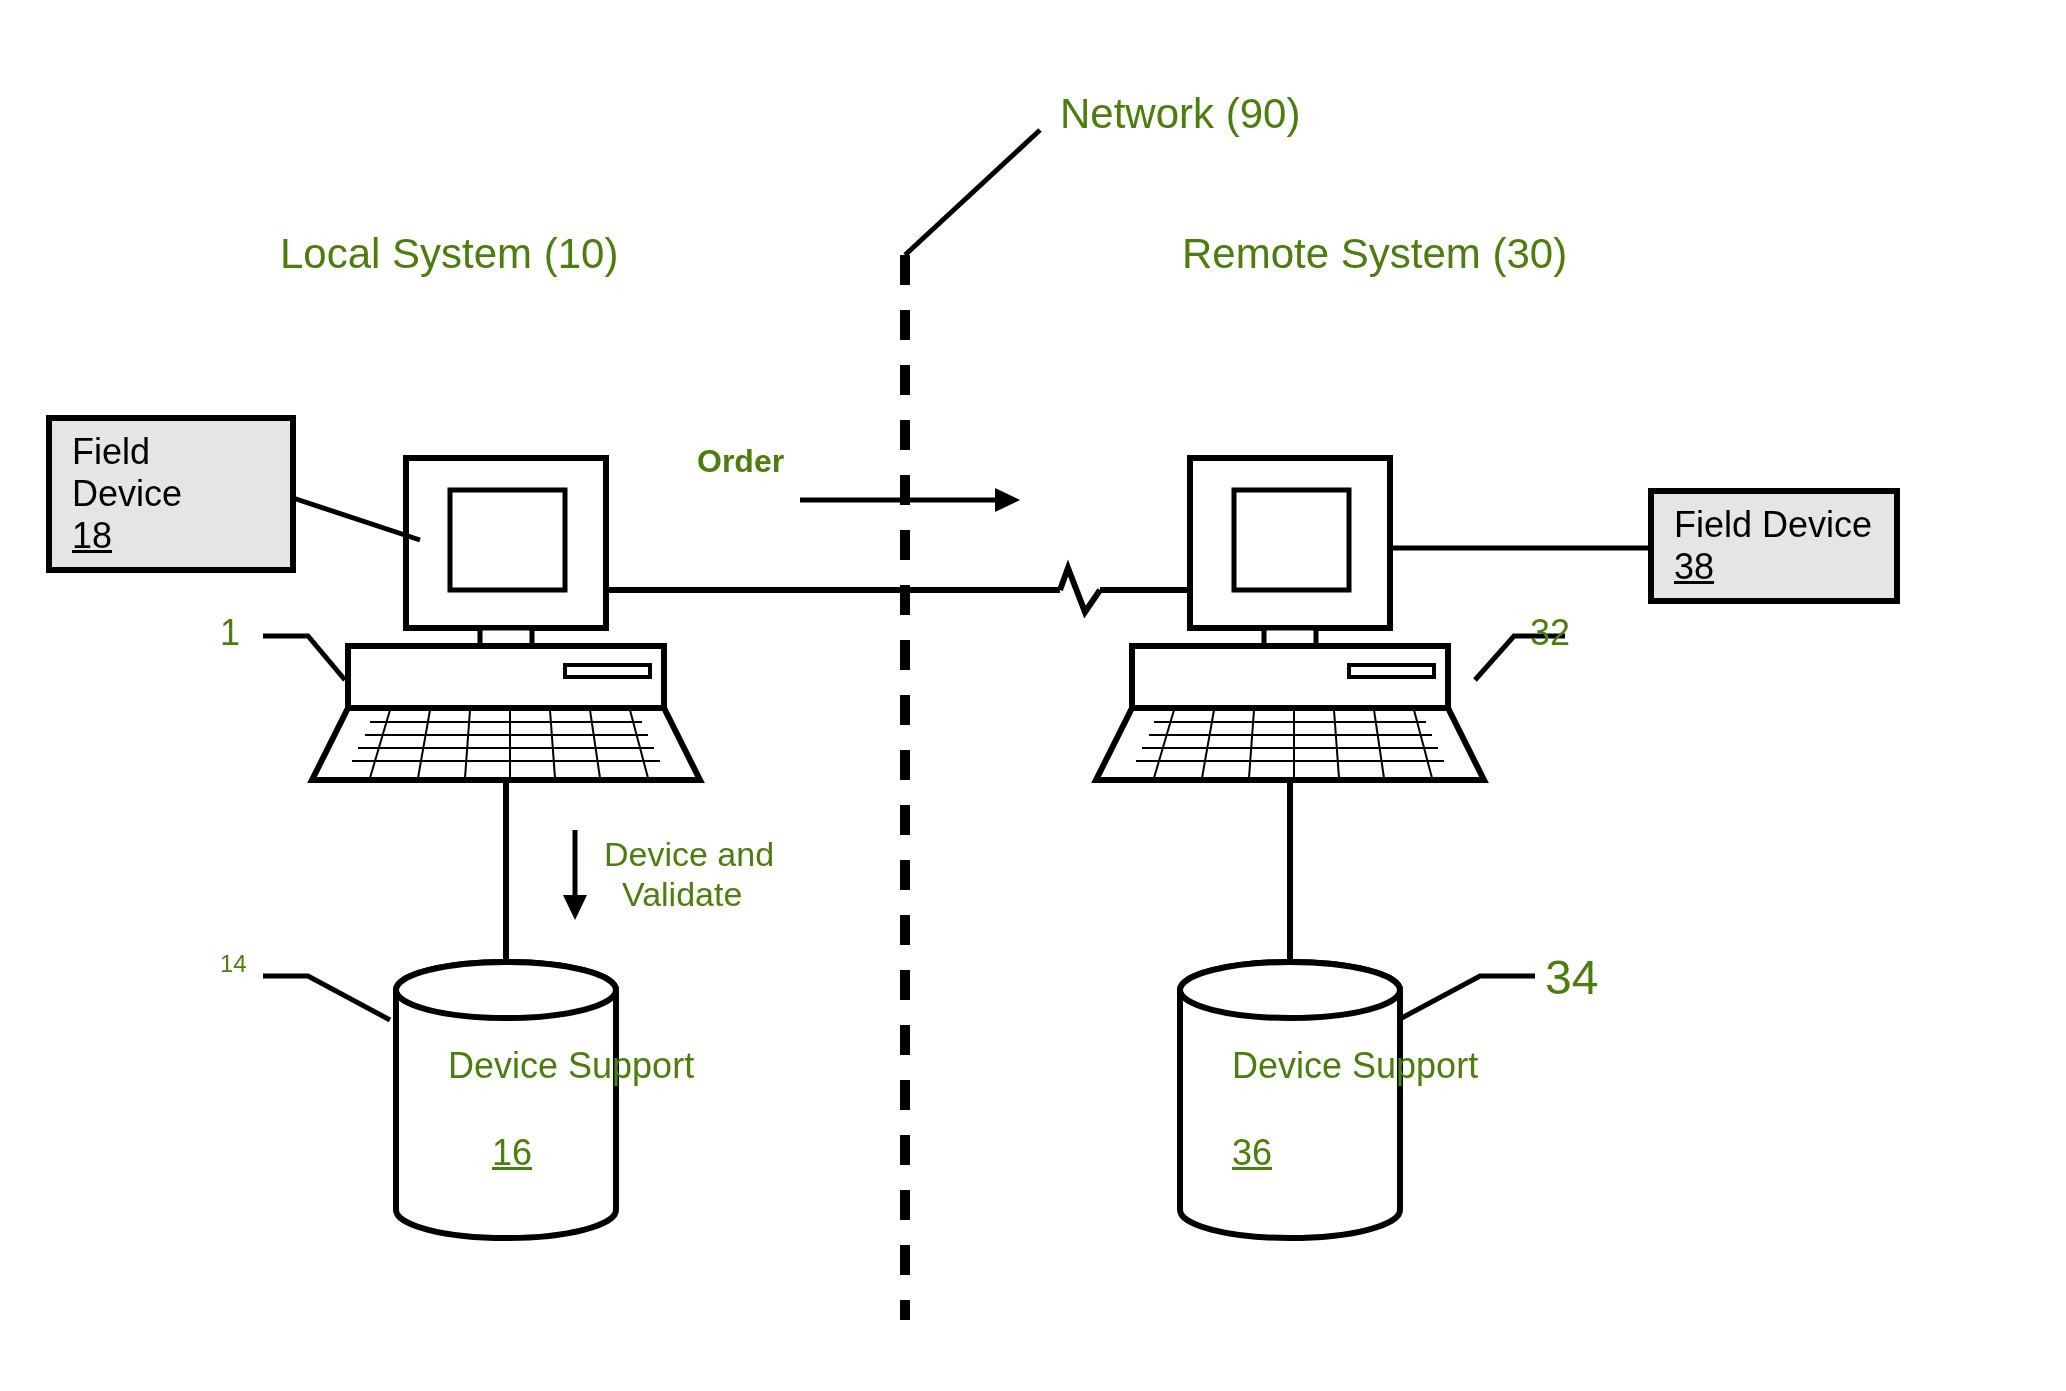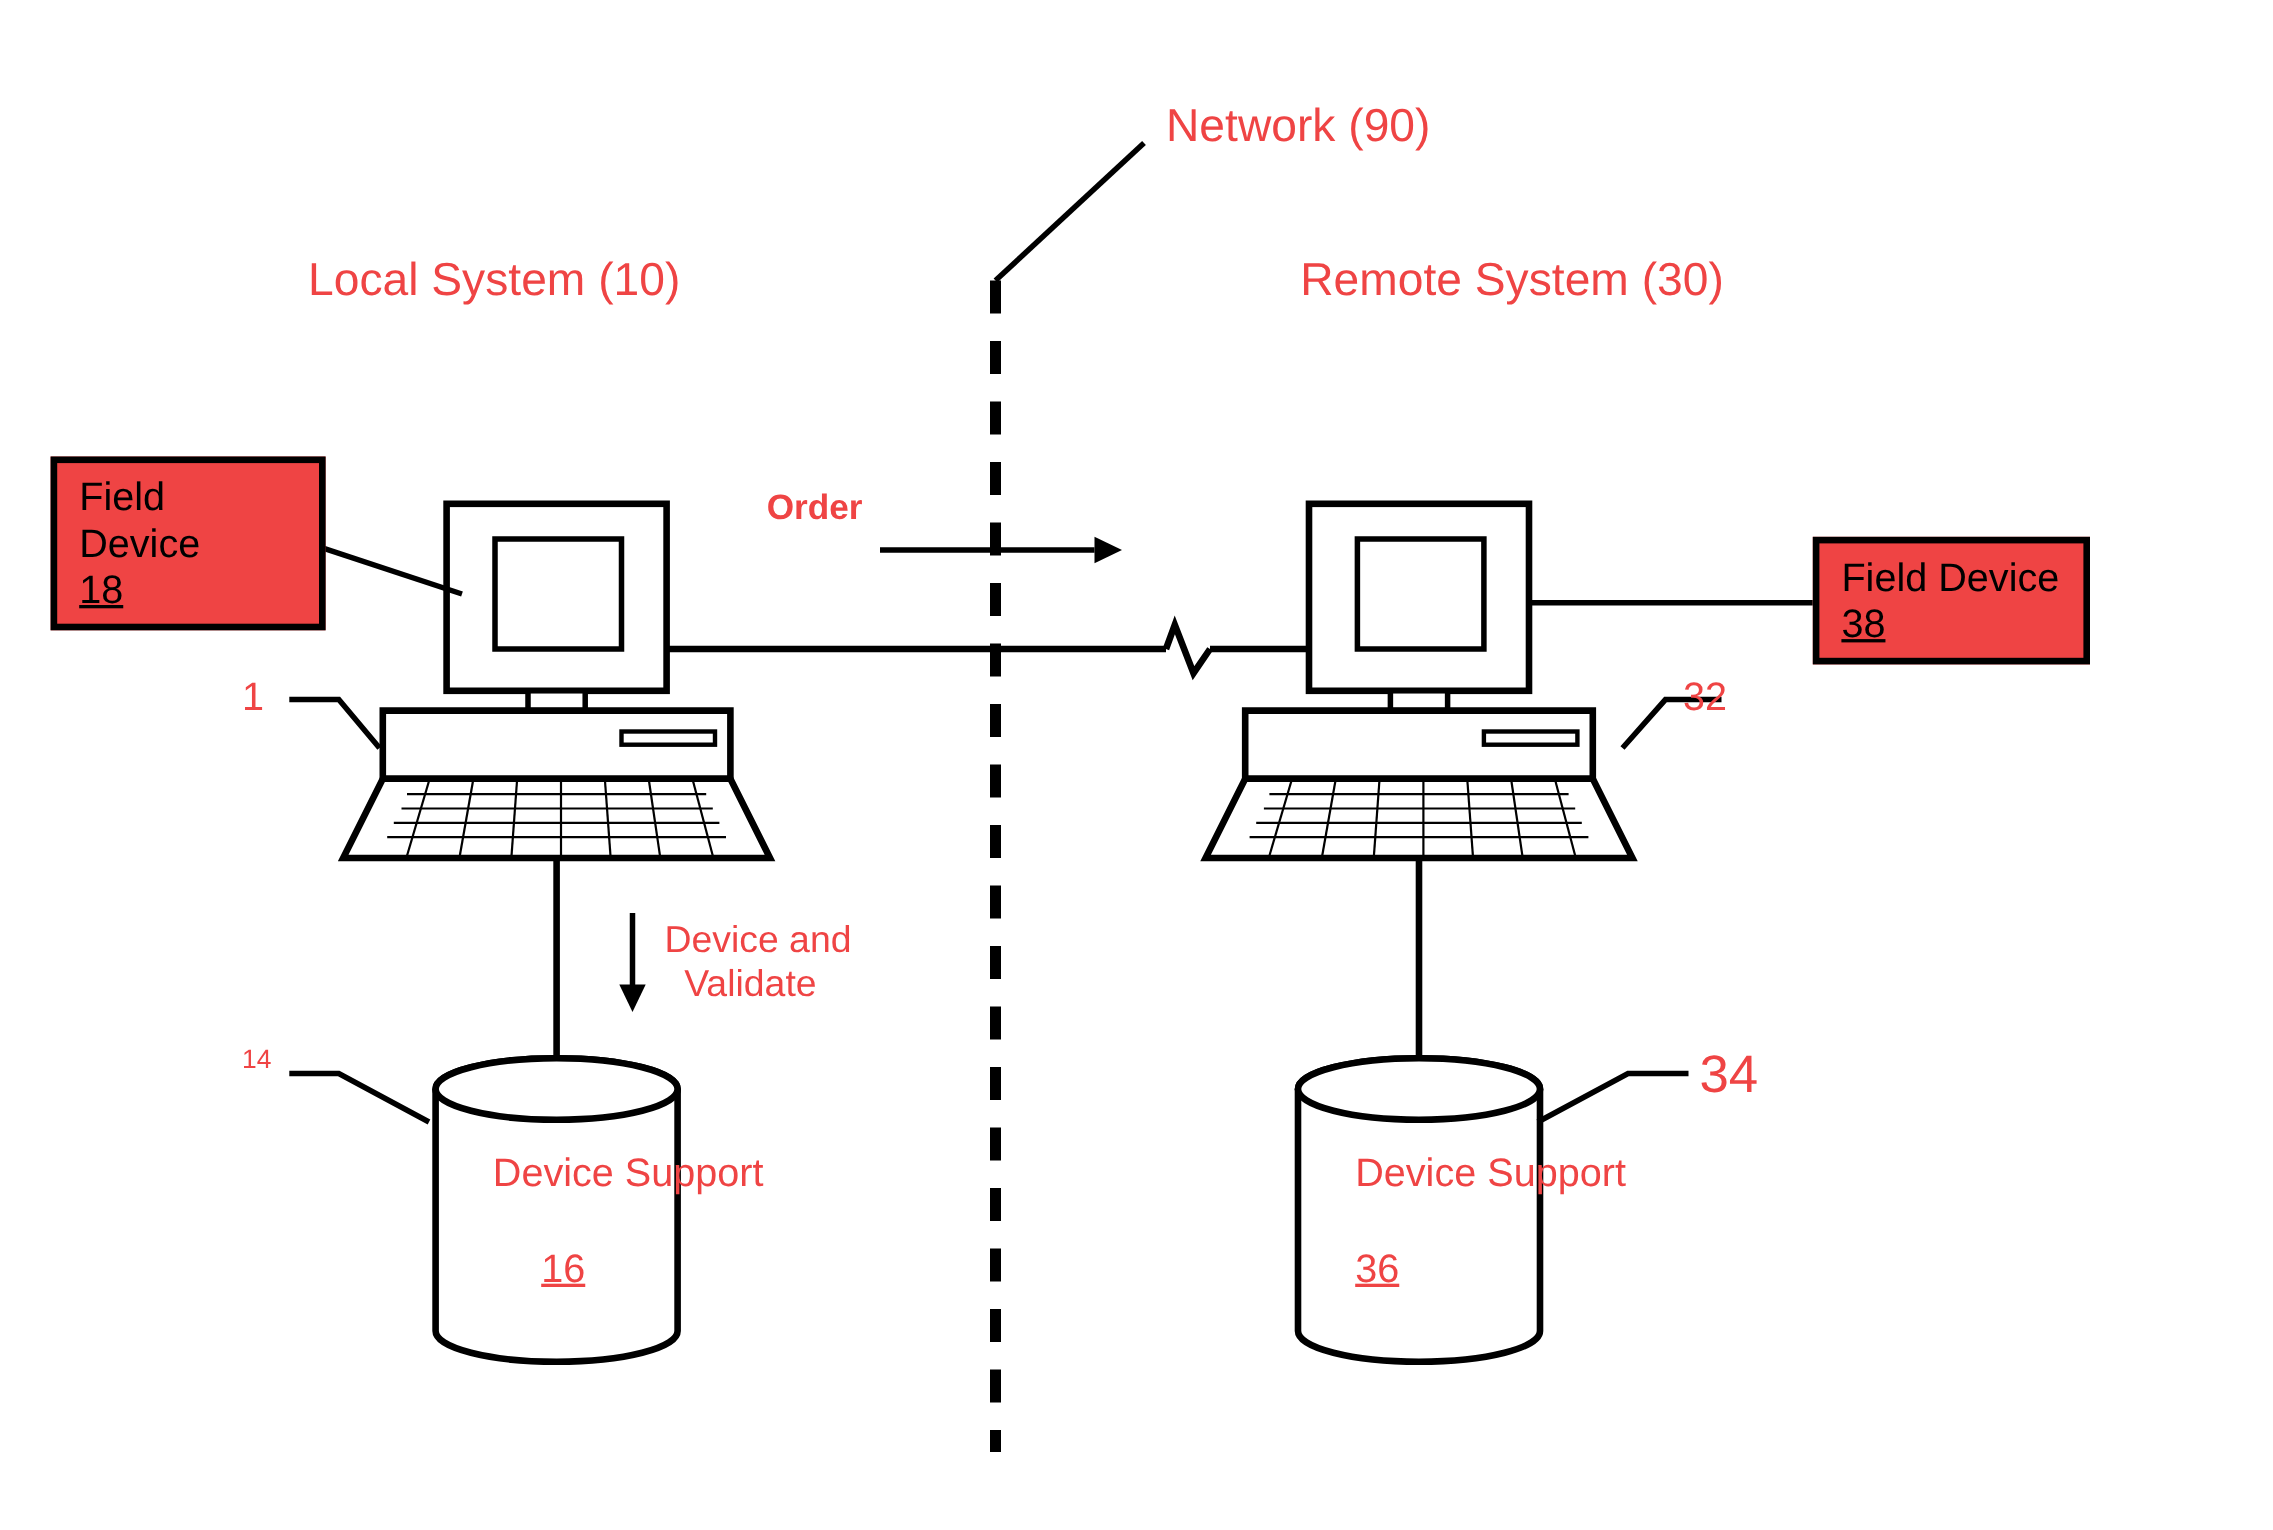--- a/index.html
+++ b/index.html
@@ -6,29 +6,29 @@
     body {
       font-family: Arial, Helvetica, sans-serif;
       background: white;
       width: 2066px;
       height: 1391px;
       position: relative;
     }
     .label {
       position: absolute;
       font-size: 38px;
-      color: #ef4444;
+      color: #4d7c0f;
     }
     .underline {
       text-decoration: underline;
     }
     .field-device-box {
       position: absolute;
       border: 6px solid black;
-      background: #ef4444;
+      background: #e5e5e5;
       padding: 10px 20px;
       font-size: 36px;
     }
     svg {
       position: absolute;
       top: 0;
       left: 0;
     }
   </style>
 </head>

